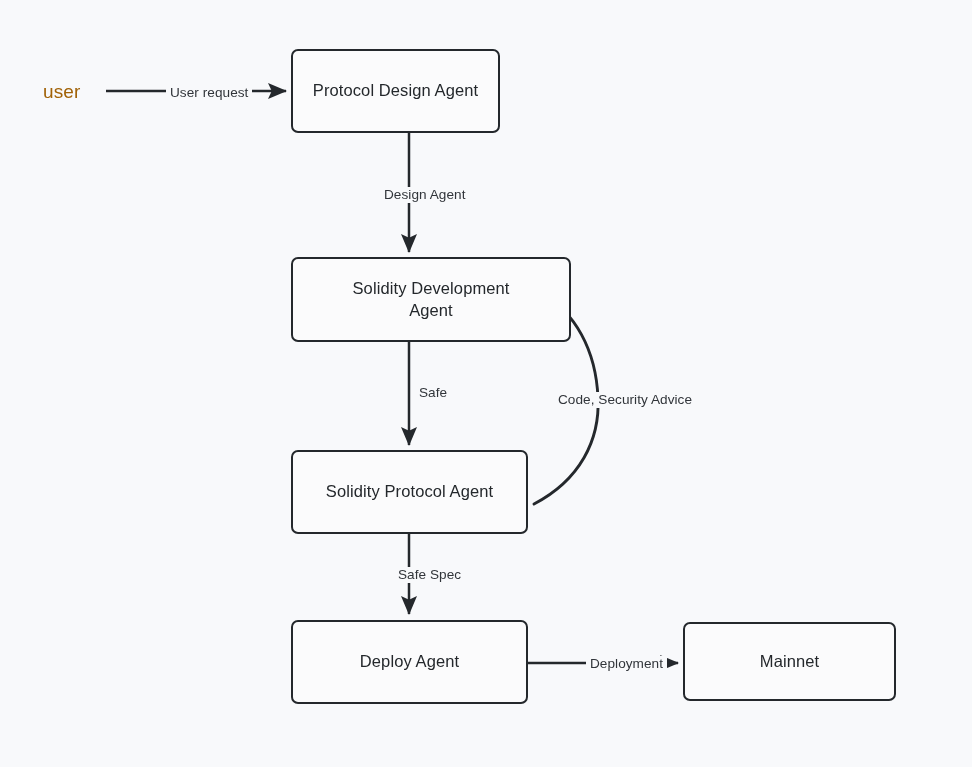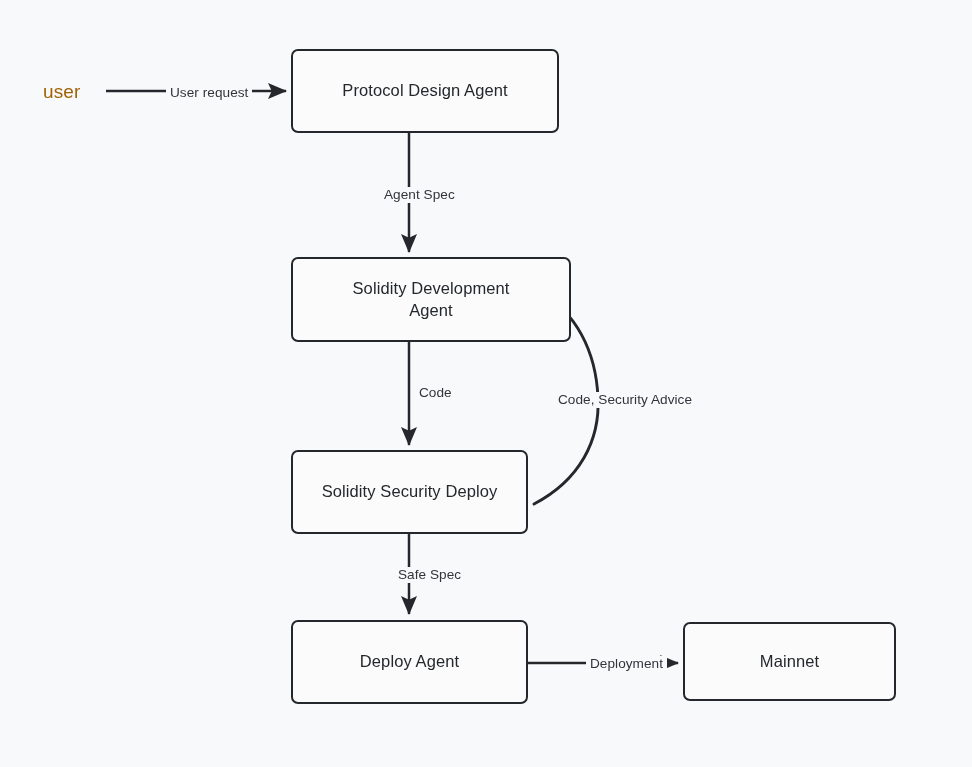--- a/index.html
+++ b/index.html
@@ -87,43 +87,43 @@
 
     <line x1="409" y1="534" x2="409" y2="614" stroke="#24282c" stroke-width="2.5" marker-end="url(#arrowhead)"></line>
 
     <line x1="528" y1="663" x2="678" y2="663" stroke="#24282c" stroke-width="2.5" marker-end="url(#arrowhead)"></line>
   </svg>
 
   <div class="ext-label" style="left:43px; top:82px;">user</div>
 
   <div class="edge-label" style="left:138px; top:85px;">User request</div>
 
-  <div class="edge-label" style="left:352px; top:187px;">Agent Spec</div>
+  <div class="edge-label" style="left:352px; top:187px;">Design Agent</div>
 
-  <div class="edge-label" style="left:387px; top:385px;">Code</div>
+  <div class="edge-label" style="left:387px; top:385px;">Safe</div>
 
   <div class="edge-label" style="left:526px; top:392px;">Code, Security Advice</div>
 
   <div class="edge-label" style="left:366px; top:567px;">Safe Spec</div>
 
   <div class="edge-label" style="left:558px; top:656px;">Deployment</div>
 
-  <div class="node" style="left:291px; top:49px; width:268px; height:84px;">
+  <div class="node" style="left:291px; top:49px; width:209px; height:84px;">
     <span>Protocol Design Agent</span>
   </div>
 
   <div class="node" style="left:291px; top:257px; width:280px; height:85px;">
     <span>
       <span>Solidity Development</span><br>
       <span>Agent</span>
     </span>
   </div>
 
   <div class="node" style="left:291px; top:450px; width:237px; height:84px;">
-    <span>Solidity Security Deploy</span>
+    <span>Solidity Protocol Agent</span>
   </div>
 
   <div class="node" style="left:683px; top:622px; width:213px; height:79px;">
     <span>Mainnet</span>
   </div>
 
   <div class="node" style="left:291px; top:620px; width:237px; height:84px;">
     <span>Deploy Agent</span>
   </div>
 

